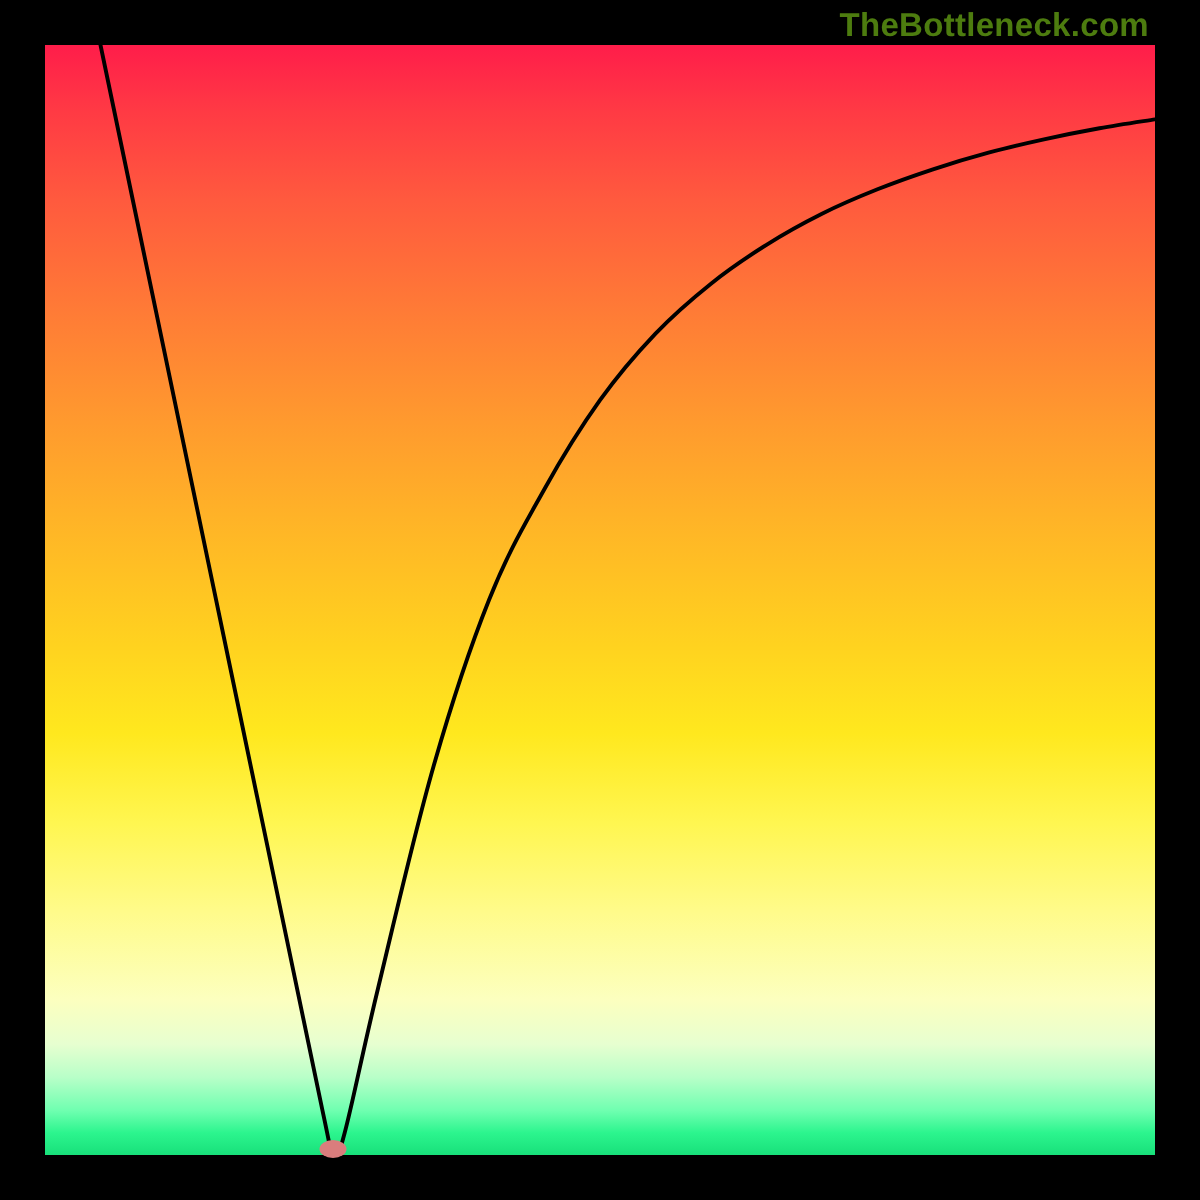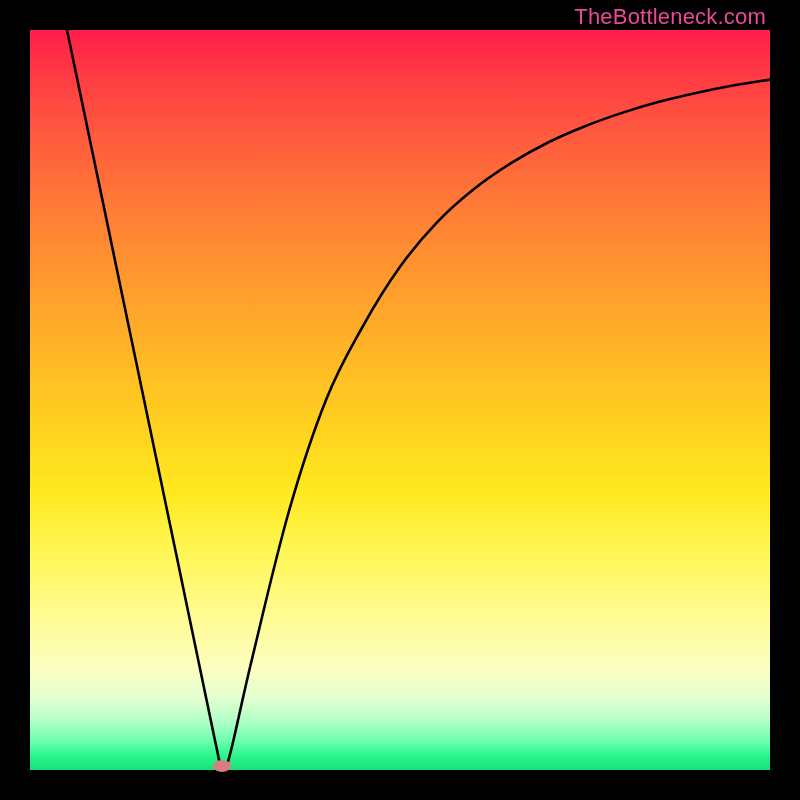--- a/index.html
+++ b/index.html
@@ -42,23 +42,23 @@
       #b8ffc8 93%,
       #6fffb0 96%,
       #2cf58e 98%,
       #18e07a 100%
     );
   }
   .watermark {
     position: absolute;
     top: 4px;
     right: 34px;
-    color: #ec4899;
+    color: #4d7c0f;
     font-size: 22px;
-    font-weight: 400;
+    font-weight: 700;
     letter-spacing: 0.2px;
   }
   svg.curve {
     position: absolute;
     left: 0;
     top: 0;
     width: 740px;
     height: 740px;
   }
   .min-dot {

